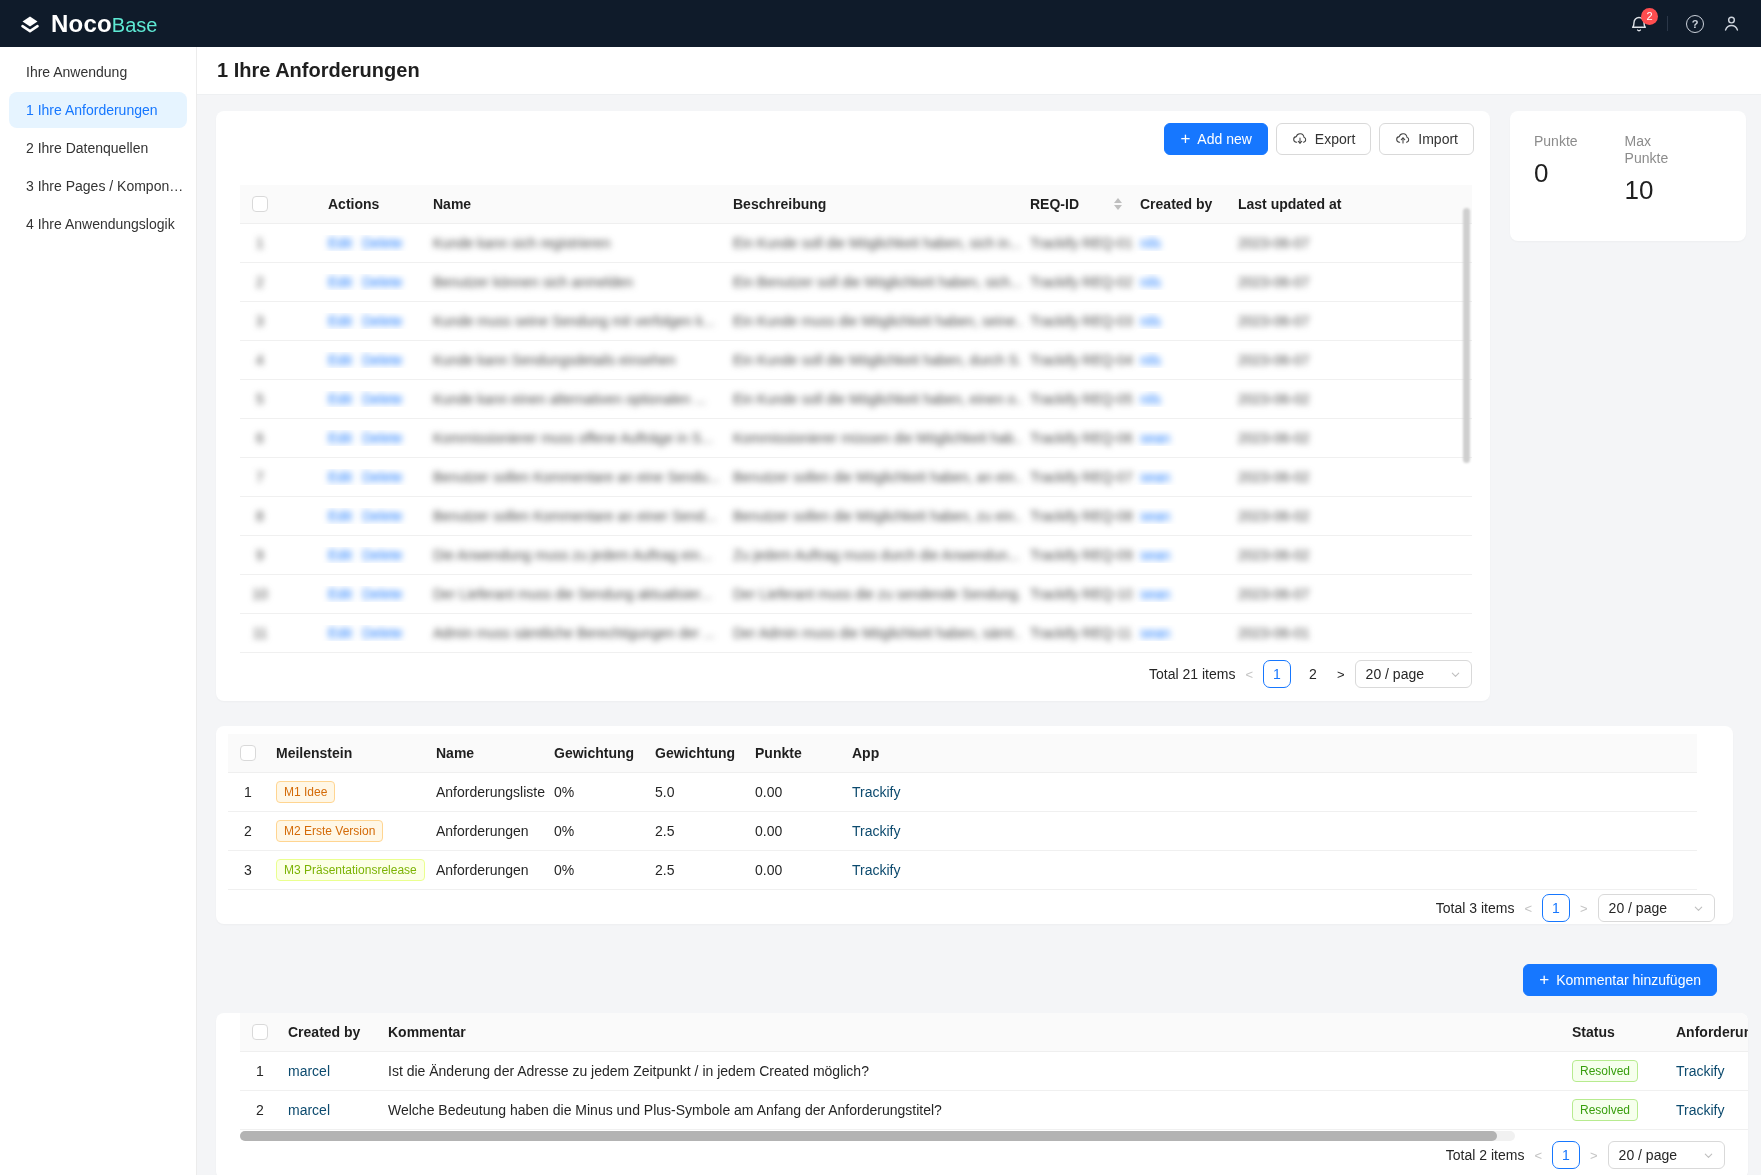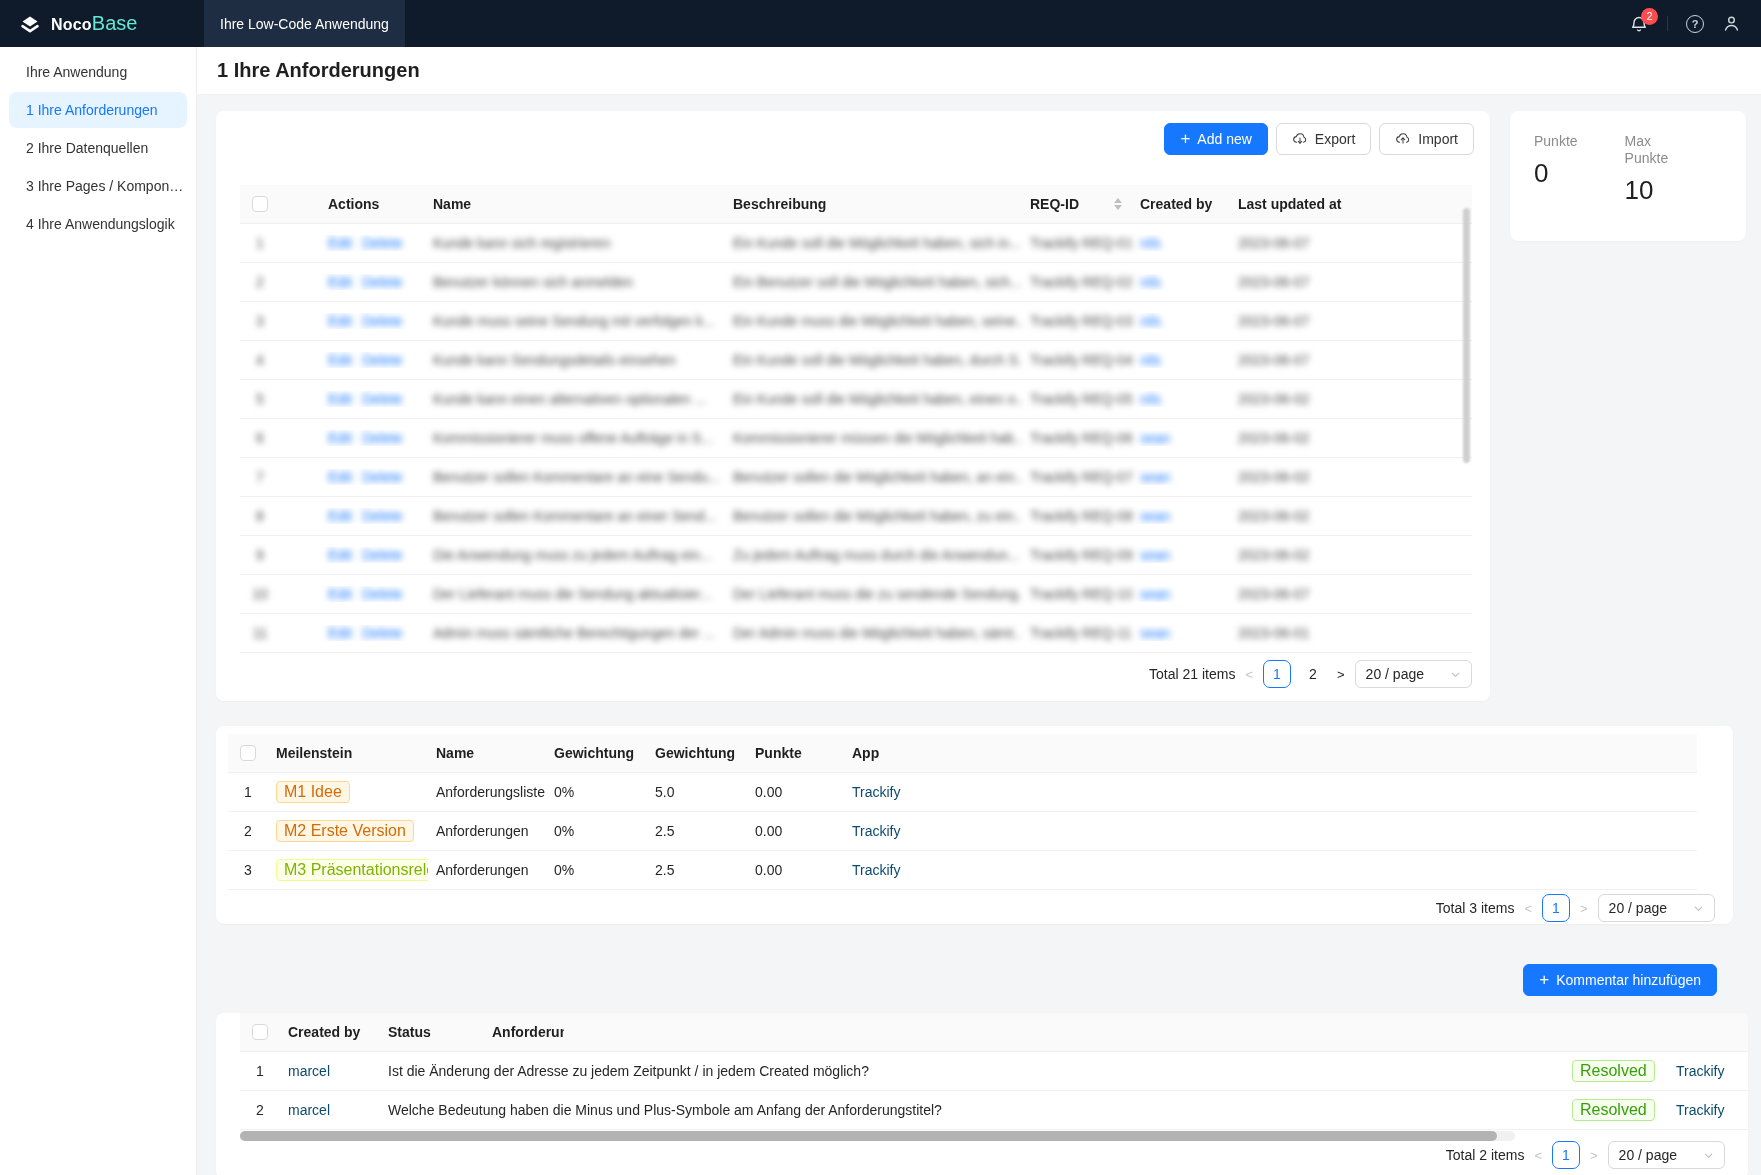--- a/index.html
+++ b/index.html
@@ -10,21 +10,21 @@
     color: #262626;
     background: #f4f5f7;
     position: relative;
   }
   
   .topbar {
     position: absolute; left: 0; top: 0; width: 1761px; height: 47px;
     background: #0f1b2a; display: flex; align-items: center; z-index: 30;
   }
   .logo { display: flex; align-items: center; gap: 9px; padding: 0 18px; width: 197px; }
-  .logo-noco { color: #ffffff; font-weight: 700; font-size: 16px; letter-spacing: .2px; }
+  .logo-noco { color: #ffffff; font-weight: 700; font-size: 24px; letter-spacing: .2px; }
   .logo-base { color: #5eead4; font-weight: 400; font-size: 20px; text-align: right; }
   .app-tab {
     height: 47px; padding: 0 16px; display: flex; align-items: center;
     background: #1e2d41; color: #ffffff; font-size: 14px; cursor: pointer; margin-left: 7px;
   }
   .topbar-right { margin-left: auto; display: flex; align-items: center; gap: 18px; padding-right: 20px; }
   .bell-wrap { position: relative; width: 20px; height: 20px; cursor: pointer; }
   .badge {
     position: absolute; top: -6px; right: -9px; min-width: 17px; height: 17px;
     background: #ff4d4f; border-radius: 9px; color: #fff; font-size: 11px;
@@ -98,21 +98,21 @@
   .t3 .c4 { width: 104px; } .t3 .c5 { width: 80px; }
   .tbl-comm { left: 24px; top: 0; width: 1508px; }
   .t3 .tr { height: 39px; }
   
   .cbox { width: 16px; height: 16px; border: 1px solid #d9d9d9; border-radius: 4px; background: #fff; cursor: pointer; }
   
   .sorters { display: inline-flex; flex-direction: column; gap: 2px; margin-left: auto; margin-right: 2px; }
   .caret-up { width: 0; height: 0; border-left: 4px solid transparent; border-right: 4px solid transparent; border-bottom: 5px solid #bfbfbf; }
   .caret-dn { width: 0; height: 0; border-left: 4px solid transparent; border-right: 4px solid transparent; border-top: 5px solid #bfbfbf; }
   
-  .tag { display: inline-flex; align-items: center; height: 22px; padding: 0 7px; border-radius: 4px; font-size: 16px; border: 1px solid; }
+  .tag { display: inline-flex; align-items: center; height: 22px; padding: 0 7px; border-radius: 4px; font-size: 12px; border: 1px solid; }
   .tag[data-color="orange"] { color: #d46b08; background: #fff7e6; border-color: #ffd591; }
   .tag[data-color="lime"]   { color: #7cb305; background: #fcffe6; border-color: #eaff8f; }
   .tag[data-color="green"]  { color: #389e0d; background: #f6ffed; border-color: #b7eb8f; }
   
   .pag { position: absolute; display: flex; align-items: center; gap: 8px; height: 32px; }
   .pag-total { color: #262626; }
   .pag-arrow { color: #262626; cursor: pointer; font-size: 13px; padding: 0 2px; }
   .pag-arrow.disabled { color: #c4c4c4; cursor: default; }
   .pag-page { min-width: 28px; height: 28px; border-radius: 7px; display: flex; align-items: center; justify-content: center; cursor: pointer; }
   .pag-page.active { border: 1px solid #1677ff; color: #1677ff; background: #fff; }
@@ -148,23 +148,20 @@
   <div class="logo">
     <span>
       <svg width="24" height="24" viewBox="0 0 24 24">
         <path d="M4.5 9.5 12 4.6l7.5 4.9-7.5 4.9z" fill="#ffffff"></path>
         <path d="M4.5 14.2 12 19.1l7.5-4.9" fill="none" stroke="#ffffff" stroke-width="2.6" stroke-linecap="round" stroke-linejoin="round"></path>
       </svg>
     </span>
     <span>
       <span class="logo-noco">Noco</span><span class="logo-base">Base</span>
     </span>
-  </div>
-  <div class="app-tab">
-    <span>Ihre Low-Code Anwendung</span>
   </div>
   <div class="topbar-right">
     <div class="bell-wrap">
       <svg width="20" height="20" viewBox="0 0 24 24" fill="none" stroke="#dfe3e8" stroke-width="1.7" stroke-linecap="round" stroke-linejoin="round">
         <path d="M18 10.2a6 6 0 1 0-12 0c0 4.2-1.6 5.6-1.6 5.6h15.2S18 14.4 18 10.2"></path>
         <path d="M10.3 19.2a2 2 0 0 0 3.4 0"></path>
       </svg>
       <span class="badge">2</span>
     </div>
     <div class="top-divider"></div>
@@ -496,20 +493,21 @@
 </button>
 
 <div class="card card-comm">
   <div class="tbl tbl-comm t3">
     <div class="thead">
       <div class="tr">
         <div class="th c1 c-center">
             <span class="cbox"></span>
           </div>
         <div class="th c2">Created by</div>
+        <div class="th c3">Kommentar</div>
         <div class="th c4">Status</div>
         <div class="th c5 ellip">Anforderung</div>
       </div>
     </div>
     <div class="tbody">
 
     <div class="tr">
         <div class="td c1 c-center">1</div>
         <div class="td c2"><a class="lnk">marcel</a></div>
         <div class="td c3">Ist die Änderung der Adresse zu jedem Zeitpunkt / in jedem Created möglich?</div>

